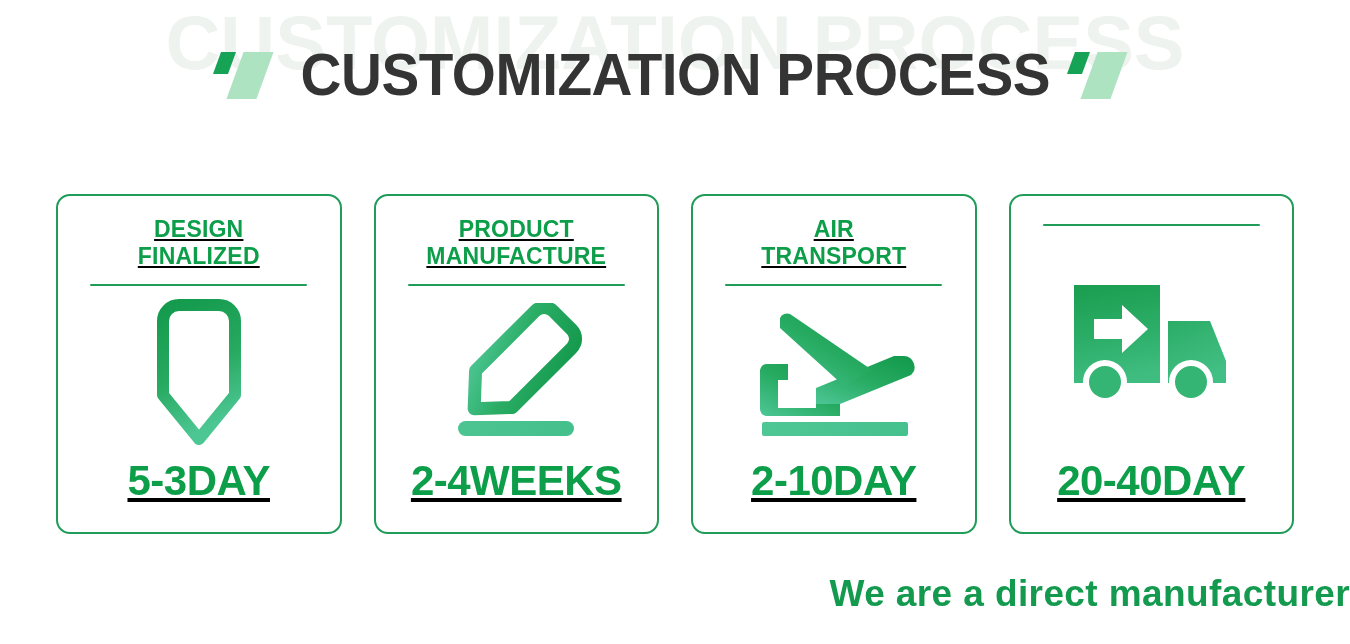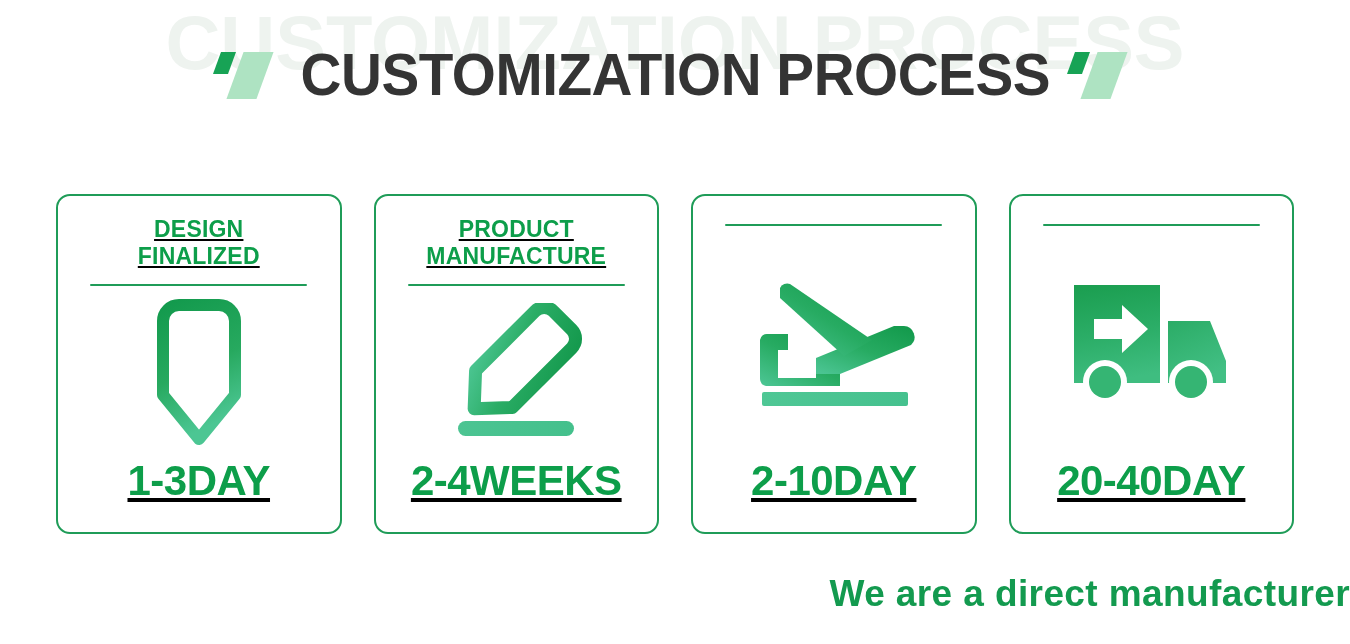--- a/index.html
+++ b/index.html
@@ -193,21 +193,21 @@
               <stop offset="55%" stop-color="#27a95f"></stop>
               <stop offset="100%" stop-color="#4cc693"></stop>
             </linearGradient>
           </defs>
 
           <path d="M 20 22 A 16 16 0 0 1 36 6 L 76 6 A 16 16 0 0 1 92 22 L 92 96 L 56 140 L 20 96 Z" fill="none" stroke="url(#g1)" stroke-width="12" stroke-linejoin="round" stroke-linecap="round"></path>
 
           <line x1="41" y1="12" x2="41" y2="92" stroke="url(#g1)" stroke-width="11" stroke-linecap="round"></line>
         </svg>
       </div>
-      <div class="card-duration">1-3DAY</div>
+      <div class="card-duration">5-3DAY</div>
     </div>
 
     <div class="card">
       <div class="card-title">PRODUCT
 MANUFACTURE</div>
       <div class="card-divider"></div>
       <div class="icon-wrap">
         <svg width="152" height="140" viewBox="0 0 152 140">
           <defs>
             <linearGradient id="g2" x1="1" y1="0" x2="0" y2="1">
@@ -225,20 +225,22 @@
             <path d="M 52 12 A 13 13 0 0 1 65 -1 L 91 -1 A 13 13 0 0 1 104 12 L 104 96 L 78 124 L 52 96 Z" fill="none" stroke="url(#g2)" stroke-width="13" stroke-linejoin="round" stroke-linecap="round"></path>
           </g>
 
           <rect x="18" y="118" width="116" height="15" rx="7.5" fill="url(#g2b)"></rect>
         </svg>
       </div>
       <div class="card-duration">2-4WEEKS</div>
     </div>
 
     <div class="card">
+      <div class="card-title">AIR
+TRANSPORT</div>
       <div class="card-divider"></div>
       <div class="icon-wrap">
         <svg width="180" height="130" viewBox="0 0 180 130">
           <defs>
             <linearGradient id="g3" x1="0.9" y1="0" x2="0.1" y2="1">
               <stop offset="0%" stop-color="#139a4c"></stop>
               <stop offset="50%" stop-color="#27ab62"></stop>
               <stop offset="100%" stop-color="#4ac491"></stop>
             </linearGradient>
             <linearGradient id="g3b" x1="0" y1="0" x2="1" y2="0">

